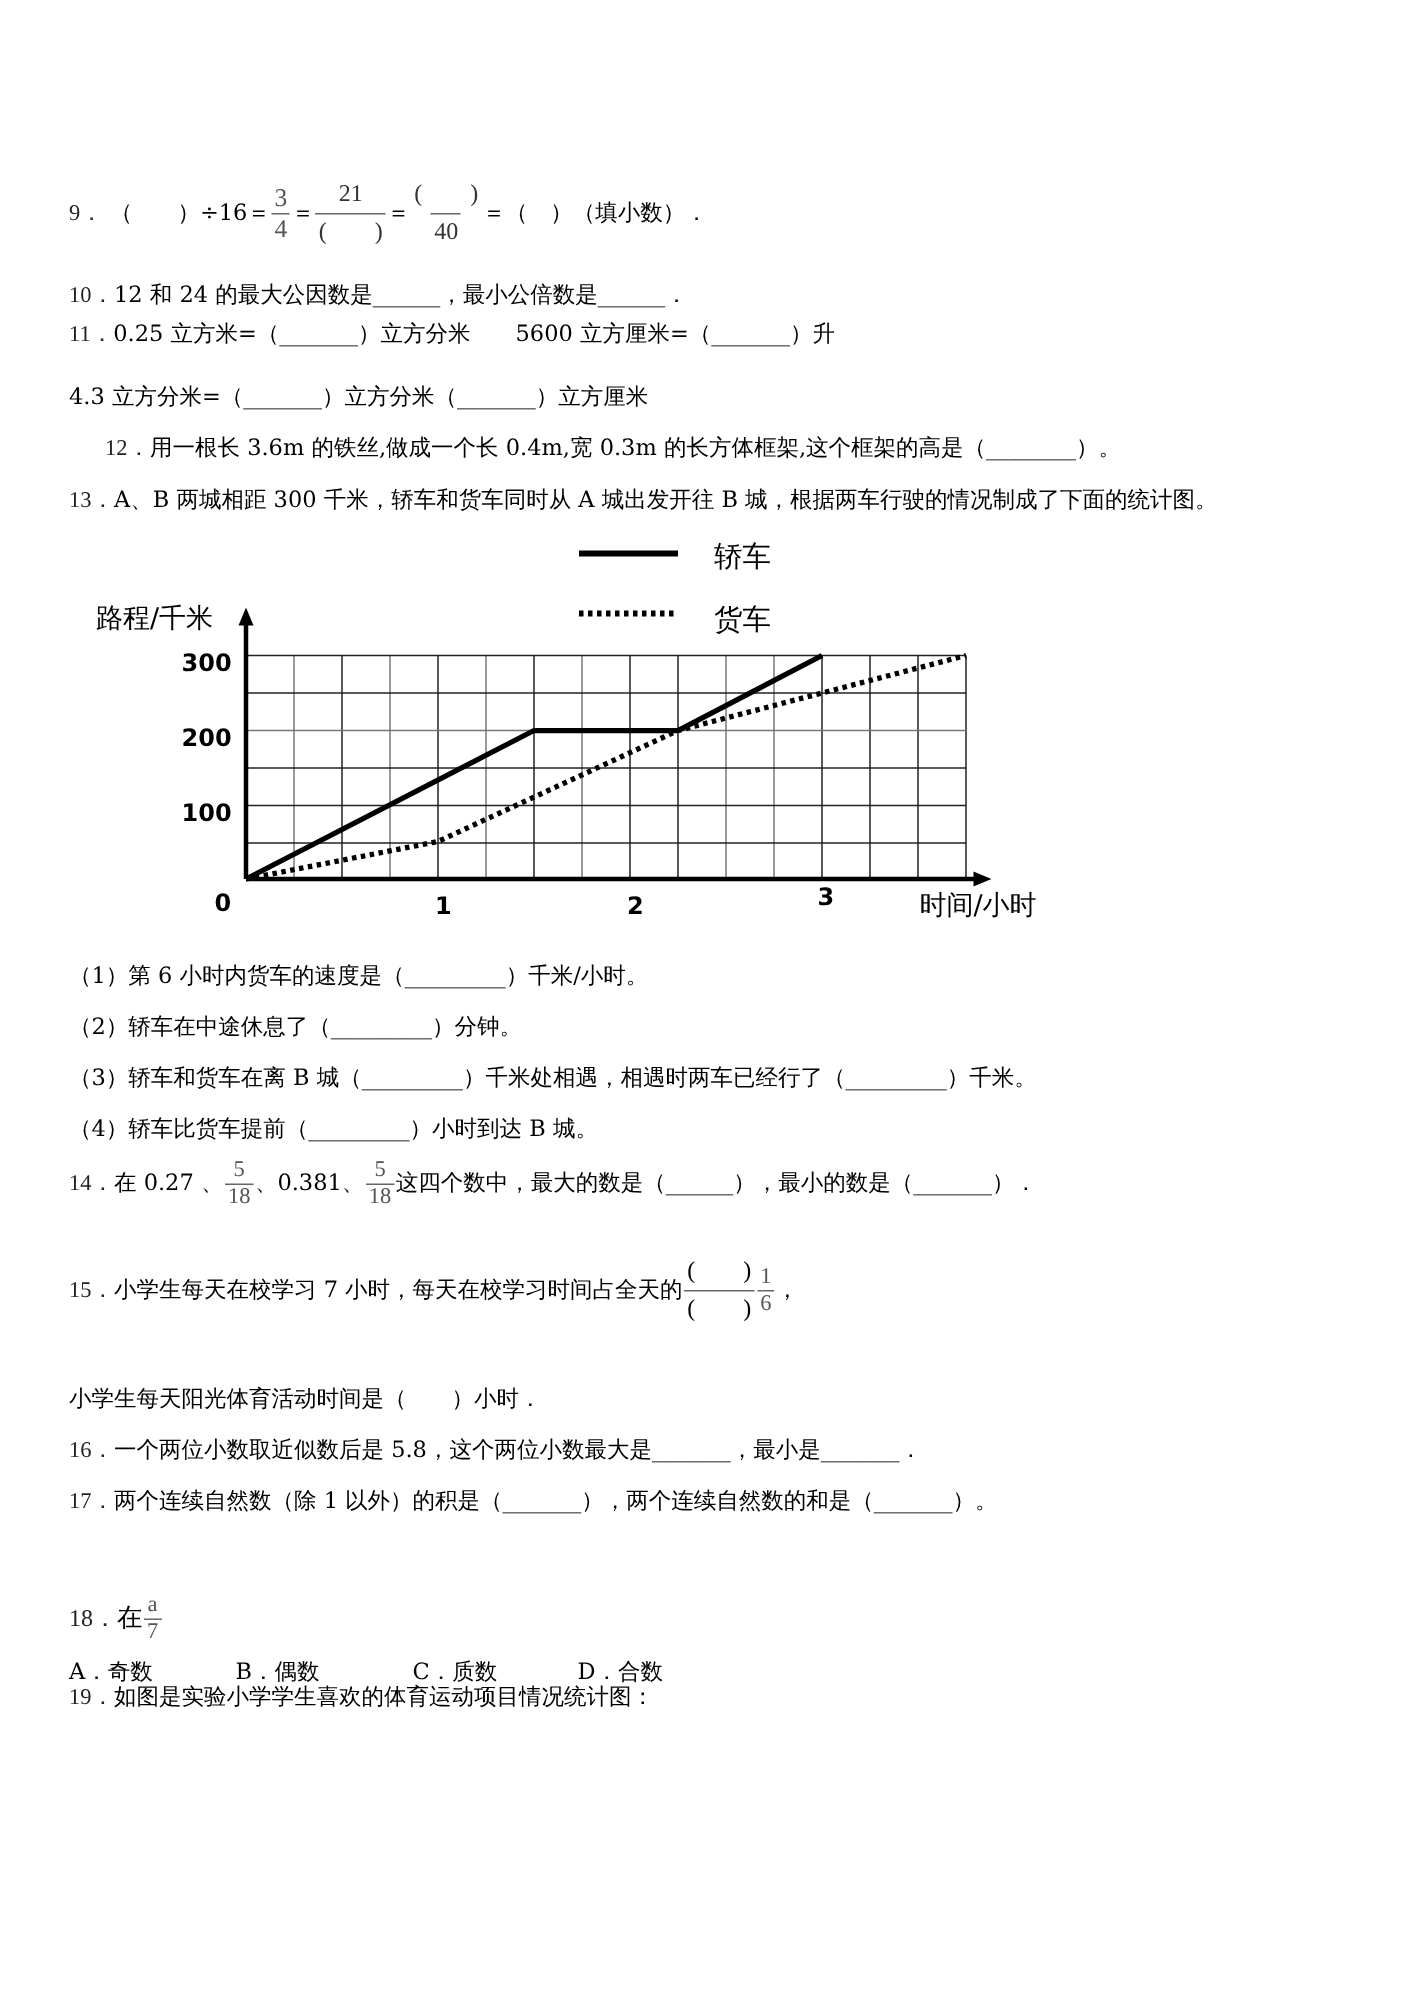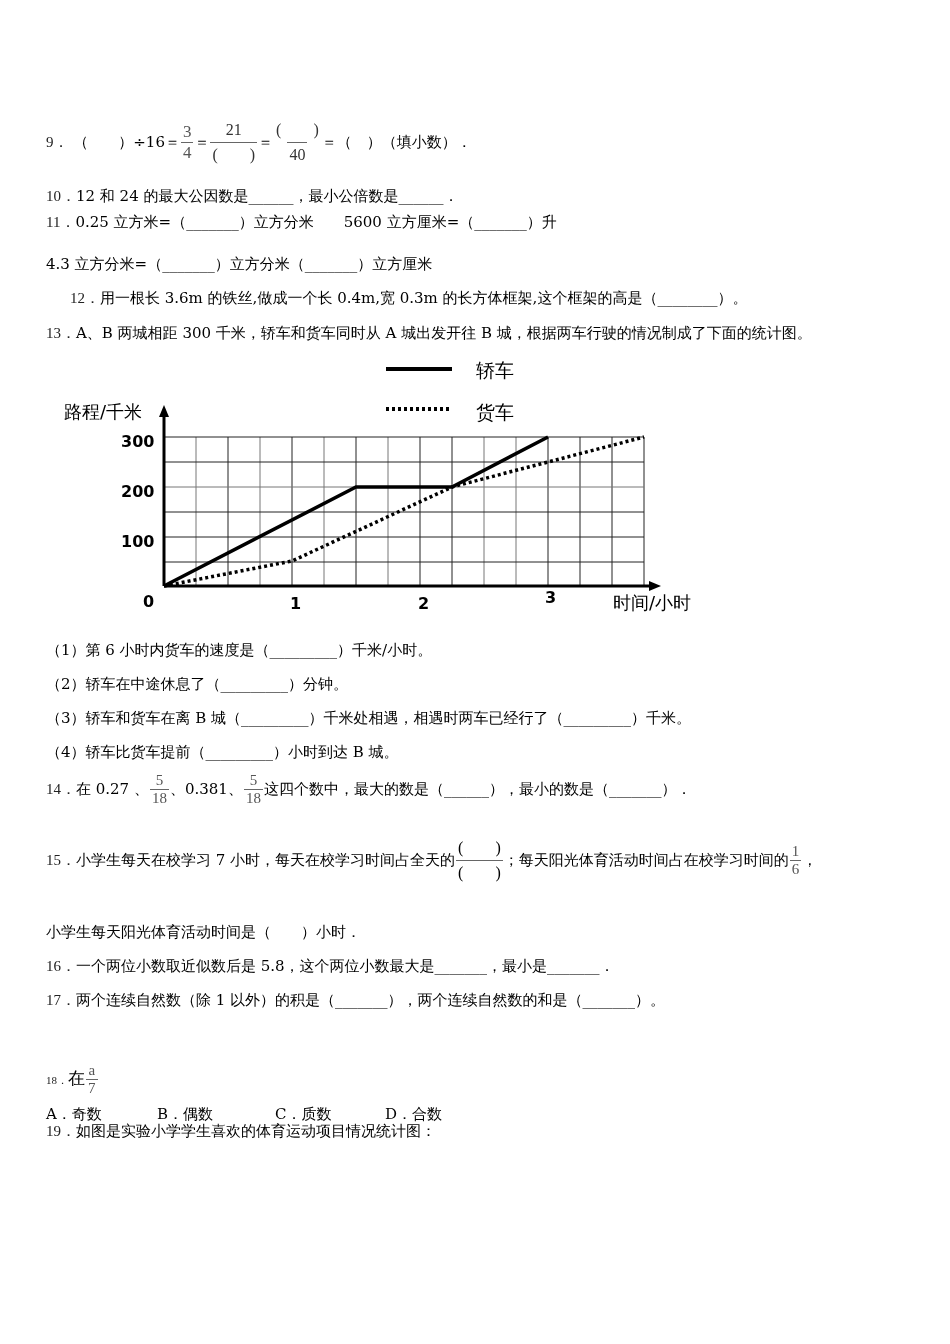--- a/index.html
+++ b/index.html
@@ -129,42 +129,42 @@
     </span><span class="b">、0.381、</span><span class="frac small">
       <span class="num">5</span>
       <span class="den">18</span>
     </span><span class="b">这四个数中，最大的数是（______），最小的数是（_______）．</span>
 </div>
 
 <div class="line" style="top:836px;">
   <span class="qn">15．</span><span class="b">小学生每天在校学习 7 小时，每天在校学习时间占全天的</span><span class="frac big" style="color:#000;">
       <span class="num" style="color:#000;">(　　)</span>
       <span class="den" style="color:#000;">(　　)</span>
-    </span><span class="b">；每天阳光体育活动时间占在校学习时间的</span><span class="frac small">
+    </span><span class="frac small">
       <span class="num">1</span>
       <span class="den">6</span>
     </span><span class="b">，</span>
 </div>
 <div class="line" style="top:922px;">
   <span class="b">小学生每天阳光体育活动时间是（　　）小时．</span>
 </div>
 
 <div class="line" style="top:956px;">
   <span class="qn">16．</span><span class="b">一个两位小数取近似数后是 5.8，这个两位小数最大是_______，最小是_______．</span>
 </div>
 
 <div class="line" style="top:990px;">
   <span class="qn">17．</span><span class="b">两个连续自然数（除 1 以外）的积是（_______），两个连续自然数的和是（_______）。</span>
 </div>
 <div class="line" style="top:1056px;margin-top:48px;">
   <span class="b" style="display:inline-block;width:111px;">A．奇数</span><span class="b" style="display:inline-block;width:118px;">B．偶数</span><span class="b" style="display:inline-block;width:110px;">C．质数</span><span class="b">D．合数</span>
 </div>
 
 <div class="line" style="top:1062px;font-size:17px;">
-  <span class="qn" style="font-size:11px;text-align:center;">18．</span><span class="b">在</span><span class="frac small">
+  <span class="qn" style="font-size:16px;text-align:center;">18．</span><span class="b">在</span><span class="frac small">
       <span class="num">a</span>
       <span class="den">7</span>
     </span>
 </div>
 
 <div class="line" style="top:1121px;">
   <span class="qn">19．</span><span class="b">如图是实验小学学生喜欢的体育运动项目情况统计图：</span>
 </div>
 
 </body></html>

